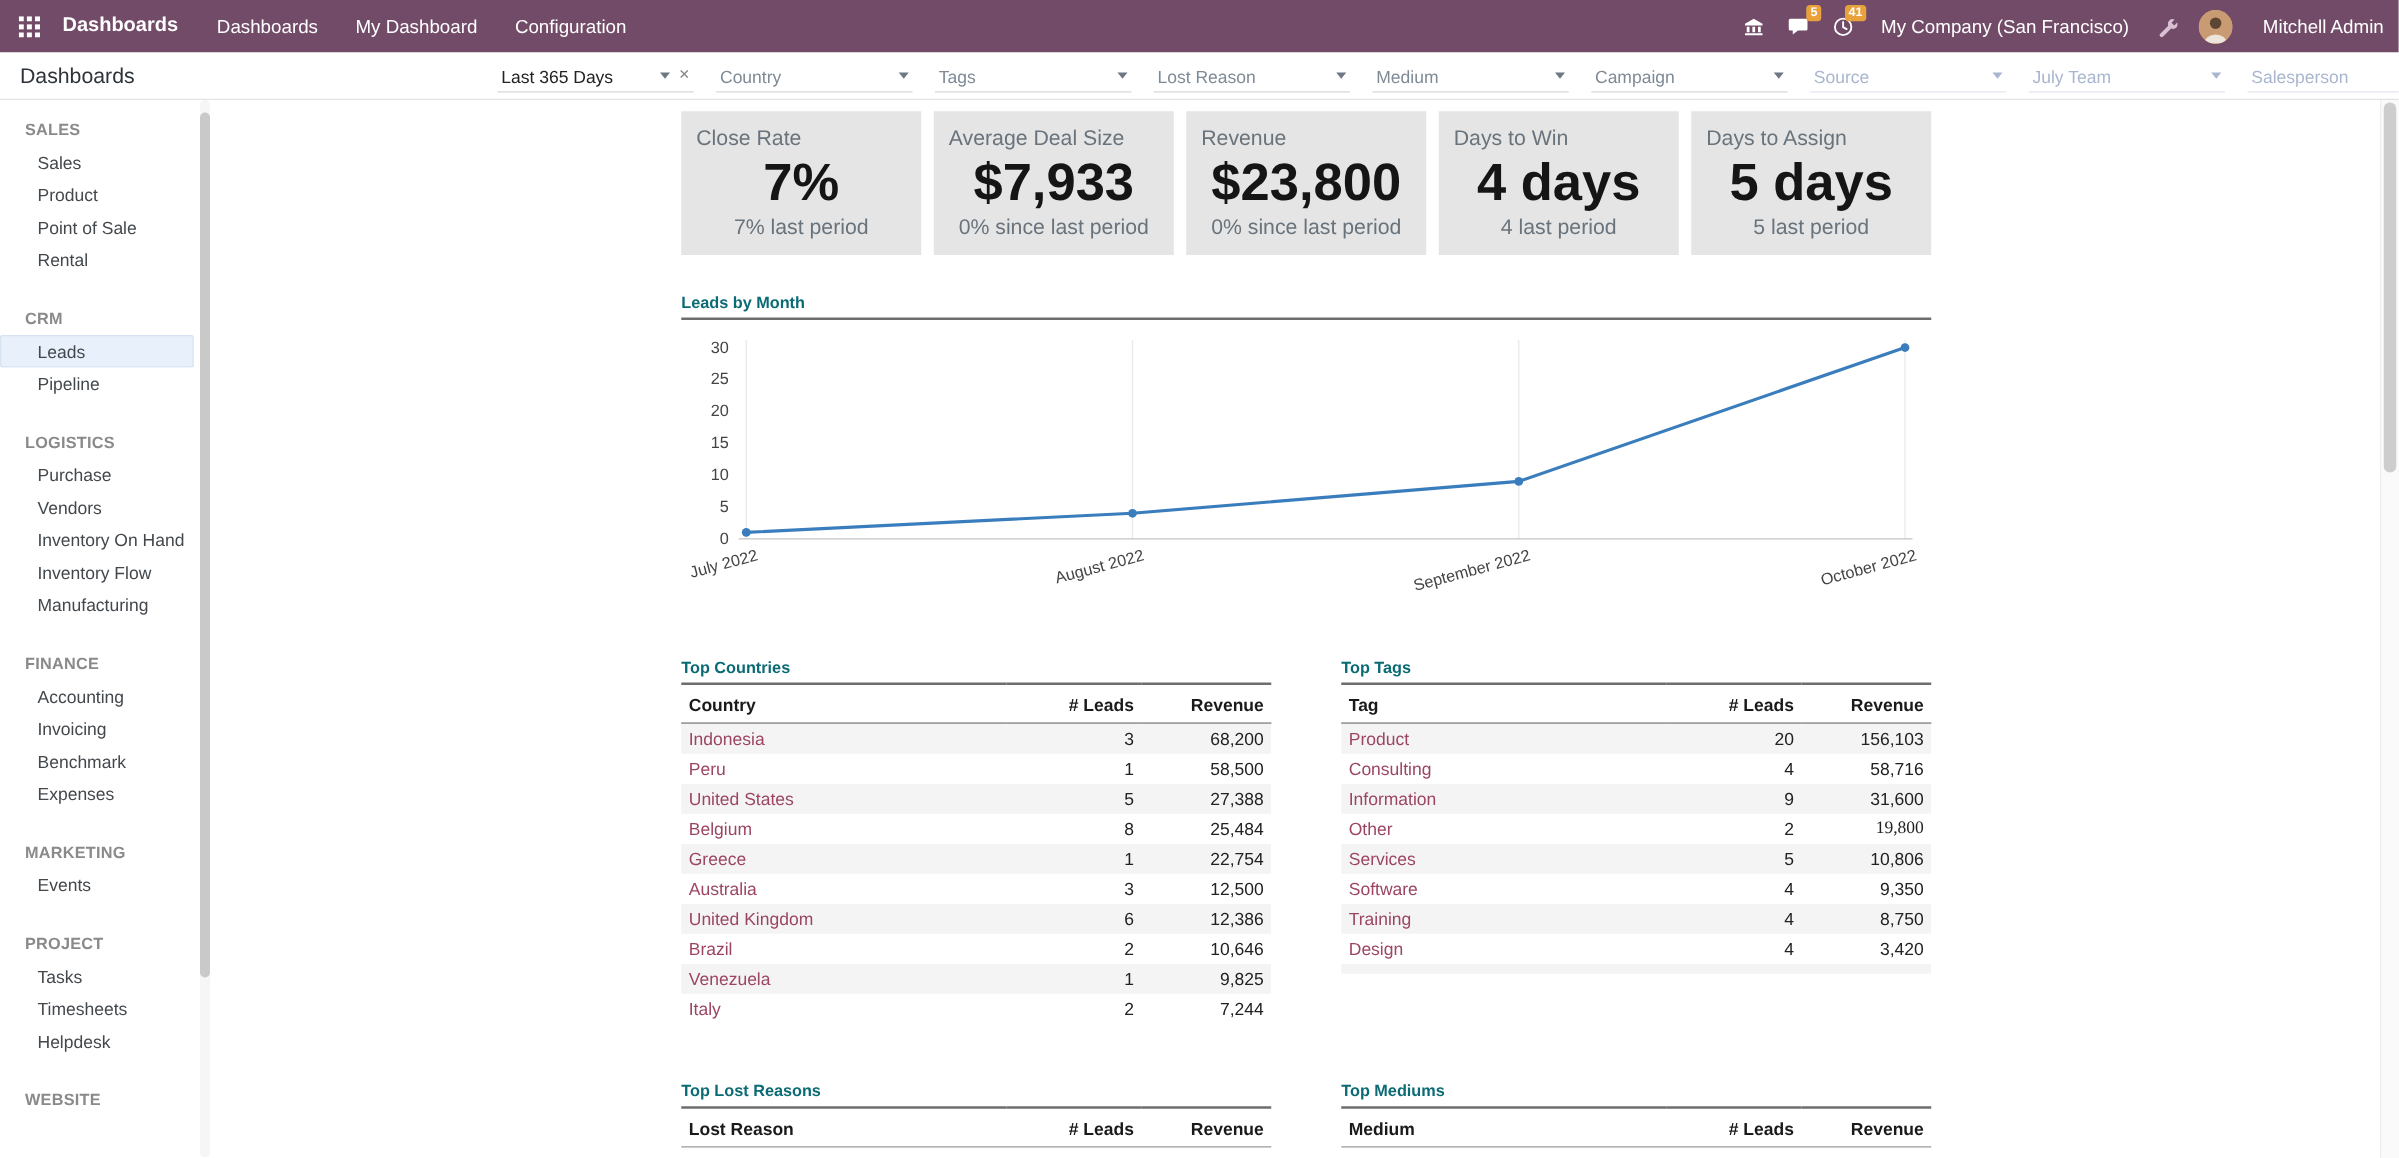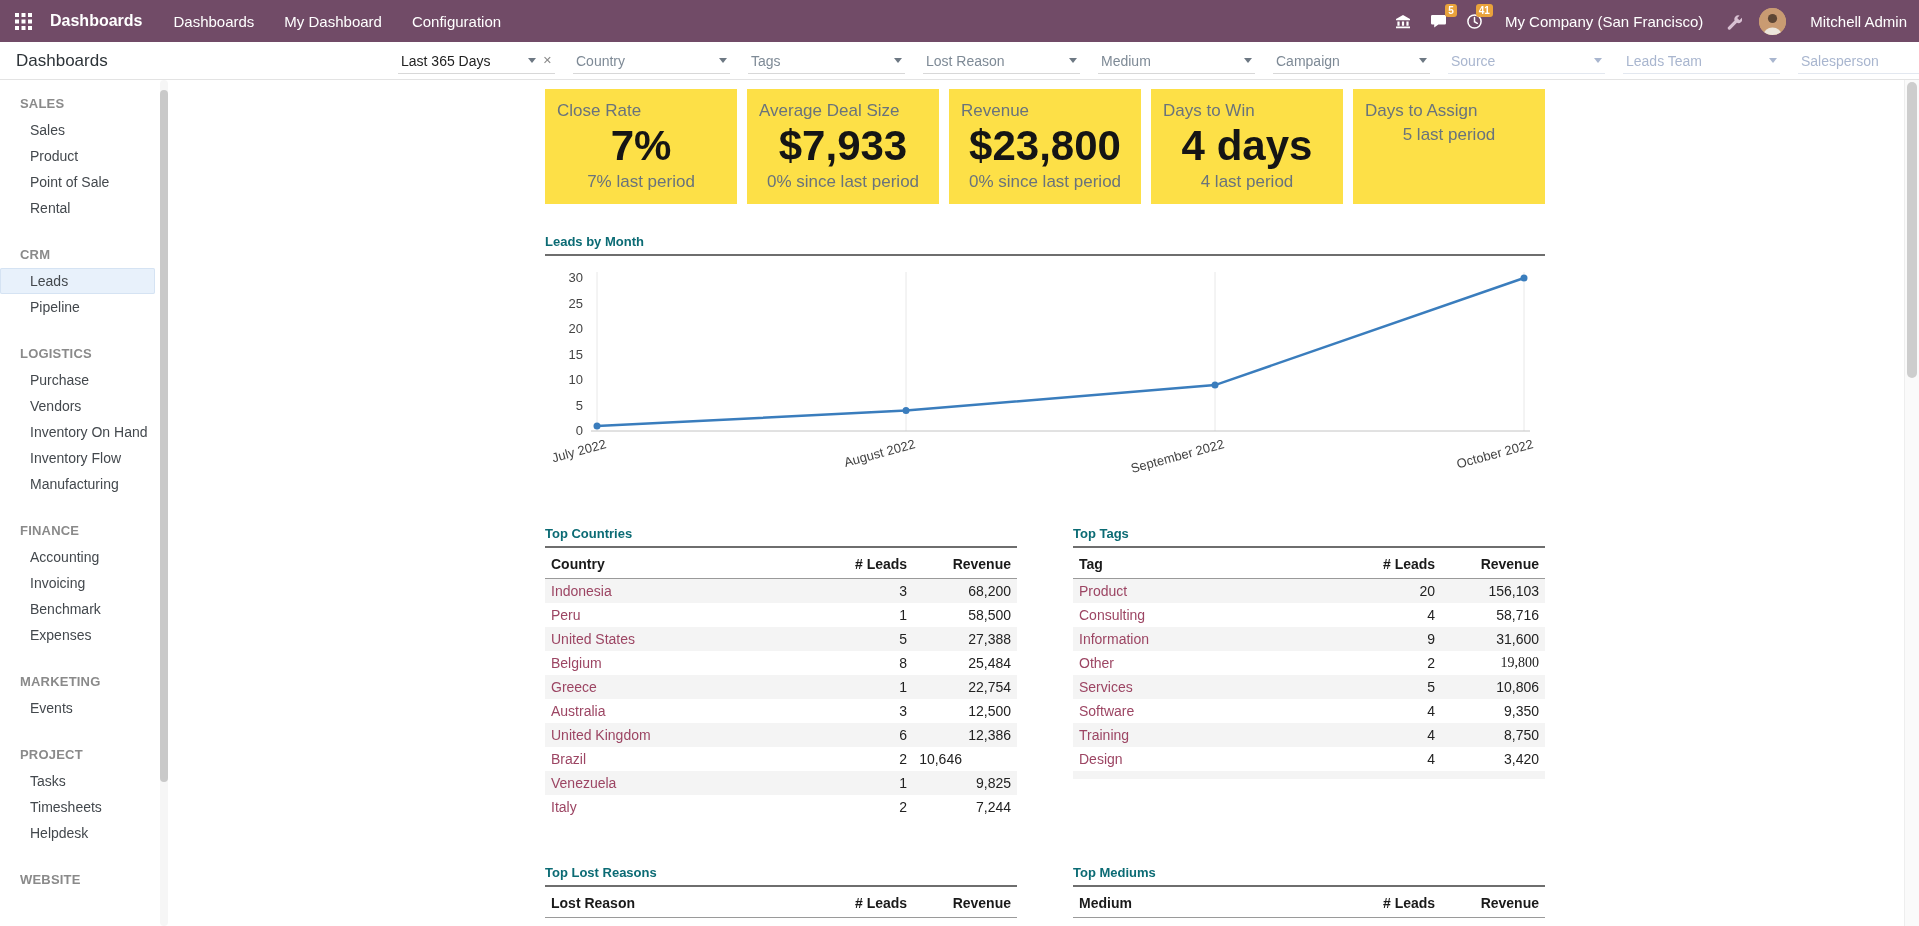--- a/index.html
+++ b/index.html
@@ -111,21 +111,21 @@
   .side-scrollbar .thumb {
     position: absolute; top: 10px; left: 0; width: 8px; height: 692px;
     background: #c9c9c9; border-radius: 4px;
   }
 
   .main { flex: 1; overflow: hidden; }
   .content { width: 1000px; margin: 0 auto; padding-top: 9px; }
 
   
   #kpis { display: flex; gap: 10px; }
-  .kpi { flex: 1; background: #fde047; padding: 12px 12px 12px; }
+  .kpi { flex: 1; background: #e5e5e5; padding: 12px 12px 12px; }
   .kpi-title { font-size: 17px; color: #69737c; }
   .kpi-value { font-size: 42px; font-weight: 600; color: #151515; text-align: center; margin-top: 2px; line-height: 1.08; white-space: nowrap; }
   .kpi-sub { font-size: 17px; color: #69737c; text-align: center; margin-top: 4px; white-space: nowrap; }
 
   
   .section-title { font-size: 13px; font-weight: 700; color: #0b6b74; margin: 0 0 5px; }
   .leads-section { margin-top: 30px; }
   .h-rule { height: 2px; background: #6e6e6e; }
   #chart { margin-top: 10px; }
 
@@ -245,21 +245,21 @@
       </div>
       <div class="filter">
         <span class="filter-label">Campaign</span>
         <span class="caret"></span>
       </div>
       <div class="filter muted">
         <span class="filter-label">Source</span>
         <span class="caret"></span>
       </div>
       <div class="filter muted">
-        <span class="filter-label">Leads Team</span>
+        <span class="filter-label">July Team</span>
         <span class="caret"></span>
       </div>
       <div class="filter muted">
         <span class="filter-label">Salesperson</span>
         <span class="caret"></span>
       </div>
     </div>
 </div>
 
 <div class="layout">
@@ -329,20 +329,21 @@
             <div class="kpi-value">$23,800</div>
             <div class="kpi-sub">0% since last period</div>
           </div>
           <div class="kpi">
             <div class="kpi-title">Days to Win</div>
             <div class="kpi-value">4 days</div>
             <div class="kpi-sub">4 last period</div>
           </div>
           <div class="kpi">
             <div class="kpi-title">Days to Assign</div>
+            <div class="kpi-value">5 days</div>
             <div class="kpi-sub">5 last period</div>
           </div>
         </div>
 
       <div class="leads-section">
         <h2 class="section-title">Leads by Month</h2>
         <div class="h-rule"></div>
         <div id="chart">
             <svg viewBox="0 0 1000 200" width="1000" height="200" style="overflow:visible;display:block">
               <line x1="52" y1="6" x2="52" y2="165" stroke="#e8e8e8" stroke-width="1"></line>
@@ -418,21 +419,21 @@
                   <td style="text-align: right;">12,500</td>
                 </tr>
                 <tr>
                   <td class="link" style="text-align: left;">United Kingdom</td>
                   <td style="text-align: right;">6</td>
                   <td style="text-align: right;">12,386</td>
                 </tr>
                 <tr>
                   <td class="link" style="text-align: left;">Brazil</td>
                   <td style="text-align: right;">2</td>
-                  <td style="text-align: left;">10,646</td>
+                  <td style="text-align: right;">10,646</td>
                 </tr>
                 <tr>
                   <td class="link" style="text-align: left;">Venezuela</td>
                   <td style="text-align: right;">1</td>
                   <td style="text-align: right;">9,825</td>
                 </tr>
                 <tr>
                   <td class="link" style="text-align: left;">Italy</td>
                   <td style="text-align: right;">2</td>
                   <td style="text-align: right;">7,244</td>

